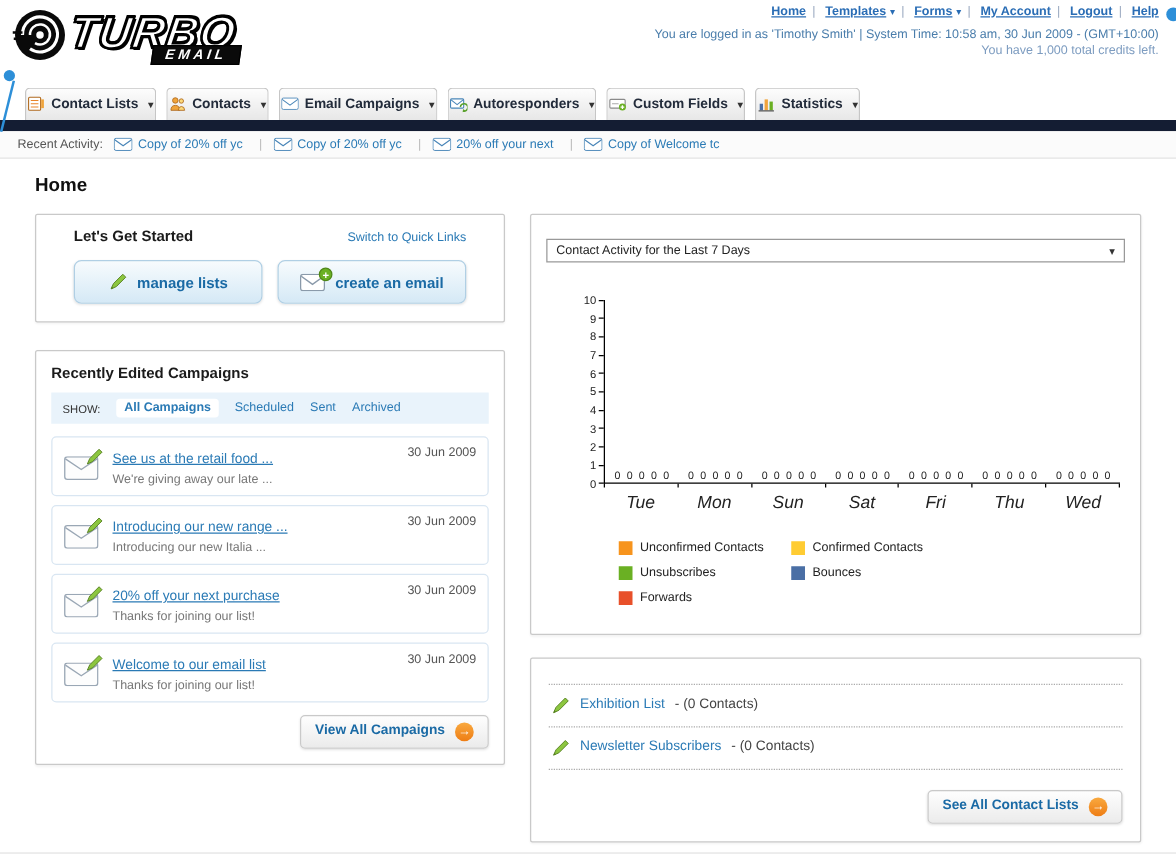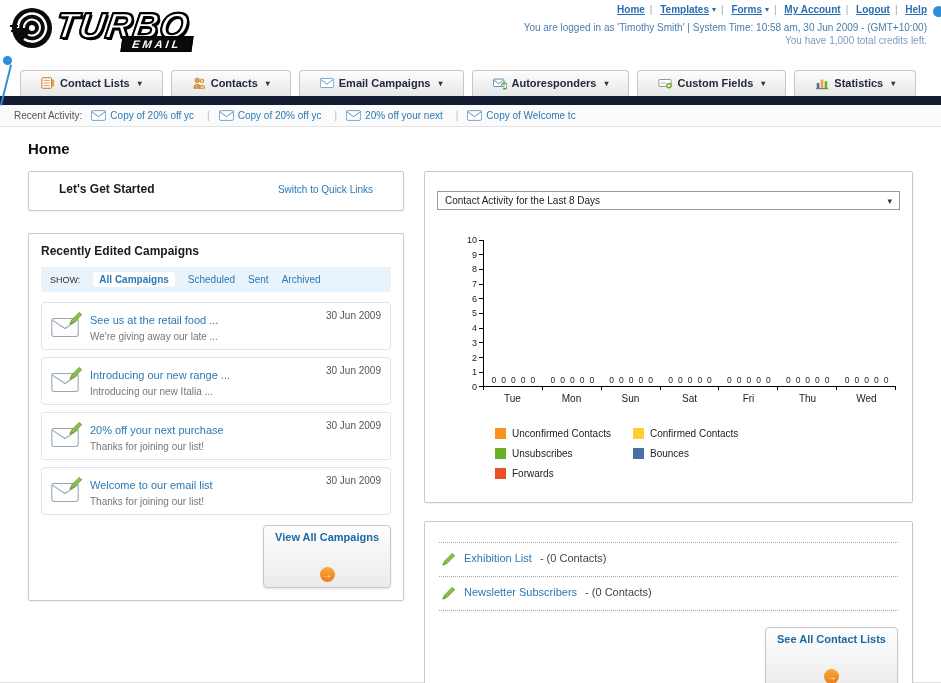--- a/index.html
+++ b/index.html
@@ -33,21 +33,21 @@
   .top-link-item { display:inline-flex; align-items:center; }
   .top-link-item:not(:last-child)::after { content:"|"; color:#9aa9c0; margin:0 5px; font-weight:normal; }
   .tab-arrow, .link-arrow { font-size:8px; color:#2a6db5; margin-left:3px; }
   .login-info { font-size:10px; color:#4a7dab; margin-top:7px; }
   .credits-info { font-size:10px; color:#7d9cc0; margin-top:2px; }
 
   
   .nav-row { display:flex; align-items:flex-end; padding-left:20px; height:30px; }
   .nav-tab {
     display:inline-flex; align-items:center; gap:5px;
-    padding:5px 20px 6px; margin-right:8px;
+    padding:5px 1px 6px; margin-right:8px;
     background:linear-gradient(#fdfdfd,#e7e7e7);
     border:1px solid #c6c6c6; border-bottom:none; border-radius:4px 4px 0 0;
     font-size:11px; font-weight:bold; color:#222b3a; cursor:pointer; white-space:nowrap;
   }
   .nav-tab .tab-arrow { color:#333; }
   .nav-tab svg { width:14px; height:14px; }
   .dark-bar { height:9px; background:#141d33; width:100%; }
 
   
   .activity-bar {
@@ -96,28 +96,28 @@
   .filter-link.active { background:#fff; padding:2px 6px; border-radius:3px; font-weight:bold; }
   .camp-list { margin-top:10px; }
   .camp-item {
     display:flex; gap:9px; align-items:center; position:relative;
     border:1px solid #d9e6f2; border-radius:4px; padding:7px 9px; margin-bottom:7px; background:#fff;
   }
   .camp-icon { position:relative; width:30px; height:22px; flex:none; }
   .camp-icon .env-big { width:28px; height:19px; position:absolute; left:0; bottom:0; }
   .camp-icon .pencil-over { width:15px; height:15px; position:absolute; right:-2px; top:-4px; }
   .camp-text { flex:1; min-width:0; padding-right:70px; }
-  .camp-title { font-size:11px; color:#2a7ab5; cursor:pointer; }
+  .camp-title { font-size:11px; color:#2a7ab5; cursor:pointer;text-decoration:underline; }
   .camp-sub { font-size:10px; color:#777; margin-top:3px; }
   .camp-date { position:absolute; right:9px; top:7px; font-size:10px; color:#555; }
   .view-row { text-align:right; margin-top:10px; }
   .pill-btn {
-    display:inline-flex; align-items:center; gap:24px; padding:5px 11px;
+    display:inline-flex; align-items:flex-start; gap:8px; padding:5px 11px;
     background:linear-gradient(#fefefe,#ebebeb); border:1px solid #c9c9c9; border-radius:4px;
-    box-shadow:0 1px 2px rgba(0,0,0,0.12); color:#1a6aa5; font-size:11px; font-weight:bold; cursor:pointer;flex-direction:column;
+    box-shadow:0 1px 2px rgba(0,0,0,0.12); color:#1a6aa5; font-size:11px; font-weight:bold; cursor:pointer;
   }
   .arrow-circle {
     width:15px; height:15px; border-radius:50%; background:linear-gradient(#f9a93f,#ee7d14);
     color:#fff; font-size:10px; font-weight:bold; line-height:15px; text-align:center; display:inline-block;
   }
 
   
   .stats { padding:10px 12px 14px; }
   .stats-select {
     margin-top:9px; border:1px solid #999; background:#fff; padding:3px 7px;
@@ -130,21 +130,21 @@
   .ytick-lbl { font-size:9px; color:#222; margin-right:2px; }
   .ytick-mark { width:4px; height:1px; background:#000; flex:none; }
   .plot-wrap { flex:1; }
   .plot { height:147px; border-left:1px solid #000; border-bottom:1px solid #000; display:flex; }
   .day-group { flex:1; display:flex; align-items:flex-end; justify-content:center; }
   .day-values { display:flex; gap:5px; padding-bottom:1px; font-size:8.5px; color:#222; }
   .x-ticks { display:flex; height:3px; }
   .xtick-cell { flex:1; border-right:1px solid #000; }
   .xtick-cell:first-child { border-left:1px solid #000; }
   .x-labels { display:flex; margin-top:3px; }
-  .xlabel { flex:1; text-align:center; font-size:10px; color:#222; }
+  .xlabel { flex:1; text-align:center; font-size:14px; color:#222;font-style:italic; }
   .legend { display:flex; flex-wrap:wrap; margin-top:24px; padding-left:58px; }
   .legend-item { width:33%; min-width:138px; display:flex; align-items:center; gap:6px; margin-bottom:9px; font-size:10px; color:#222; }
   .swatch { width:11px; height:11px; display:inline-block; flex:none; }
 
   
   .contact-lists { margin-top:18px; padding:10px 14px 14px; }
   .cl-items { margin-top:10px; }
   .cl-item { display:flex; gap:8px; padding:9px 2px; border-top:1px dotted #aaa; font-size:11px; }
   .cl-item:last-child { border-bottom:1px dotted #aaa; }
   .cl-name { color:#2a7ab5; cursor:pointer; }
@@ -303,20 +303,39 @@
 
     <div class="columns">
 
       <div class="col-left">
 
         <div class="panel get-started">
           <div class="gs-head">
             <span class="panel-title">Let's Get Started</span>
             <span class="quick-links-link">Switch to Quick Links</span>
           </div>
+          <div class="gs-buttons">
+            <div class="big-btn">
+              <svg class="pencil-svg" viewBox="0 0 16 16">
+                  <path d="M2 14 L4 9.5 L12 1.5 L14.5 4 L6.5 12 Z" fill="#8cc63f" stroke="#55801f" stroke-width="0.8"></path>
+                  <path d="M2 14 L4 13.4 L2.6 12 Z" fill="#55801f"></path>
+                </svg>
+              <span>manage lists</span>
+            </div>
+            <div class="big-btn">
+              <span class="env-plus">
+                <svg class="env-svg" viewBox="0 0 20 14" style="width:20px;height:14px;">
+                    <rect x="0.5" y="0.5" width="19" height="13" rx="2" fill="#fff" stroke="#8a9aaa"></rect>
+                    <path d="M1 2 L10 8.5 L19 2" fill="none" stroke="#8a9aaa" stroke-width="1.2"></path>
+                  </svg>
+                <span class="plus-badge">+</span>
+              </span>
+              <span>create an email</span>
+            </div>
+          </div>
         </div>
 
         <div class="panel campaigns">
           <div class="panel-title">Recently Edited Campaigns</div>
           <div class="filter-bar">
             <span class="show-label">SHOW:</span>
             <span class="filter-link active">All Campaigns</span>
             <span class="filter-link">Scheduled</span>
             <span class="filter-link">Sent</span>
             <span class="filter-link">Archived</span>
@@ -395,21 +414,21 @@
               <span class="arrow-circle">→</span>
             </span>
           </div>
         </div>
       </div>
 
       <div class="col-right">
 
         <div class="panel stats">
           <div class="stats-select">
-            <span>Contact Activity for the Last 8 Days</span>
+            <span>Contact Activity for the Last 7 Days</span>
             <span class="select-arrow">▾</span>
           </div>
 
           <div class="chart">
             <div class="y-axis">
                 <div class="ytick">
                   <span class="ytick-lbl">10</span>
                   <span class="ytick-mark"></span>
                 </div>
                 <div class="ytick">

